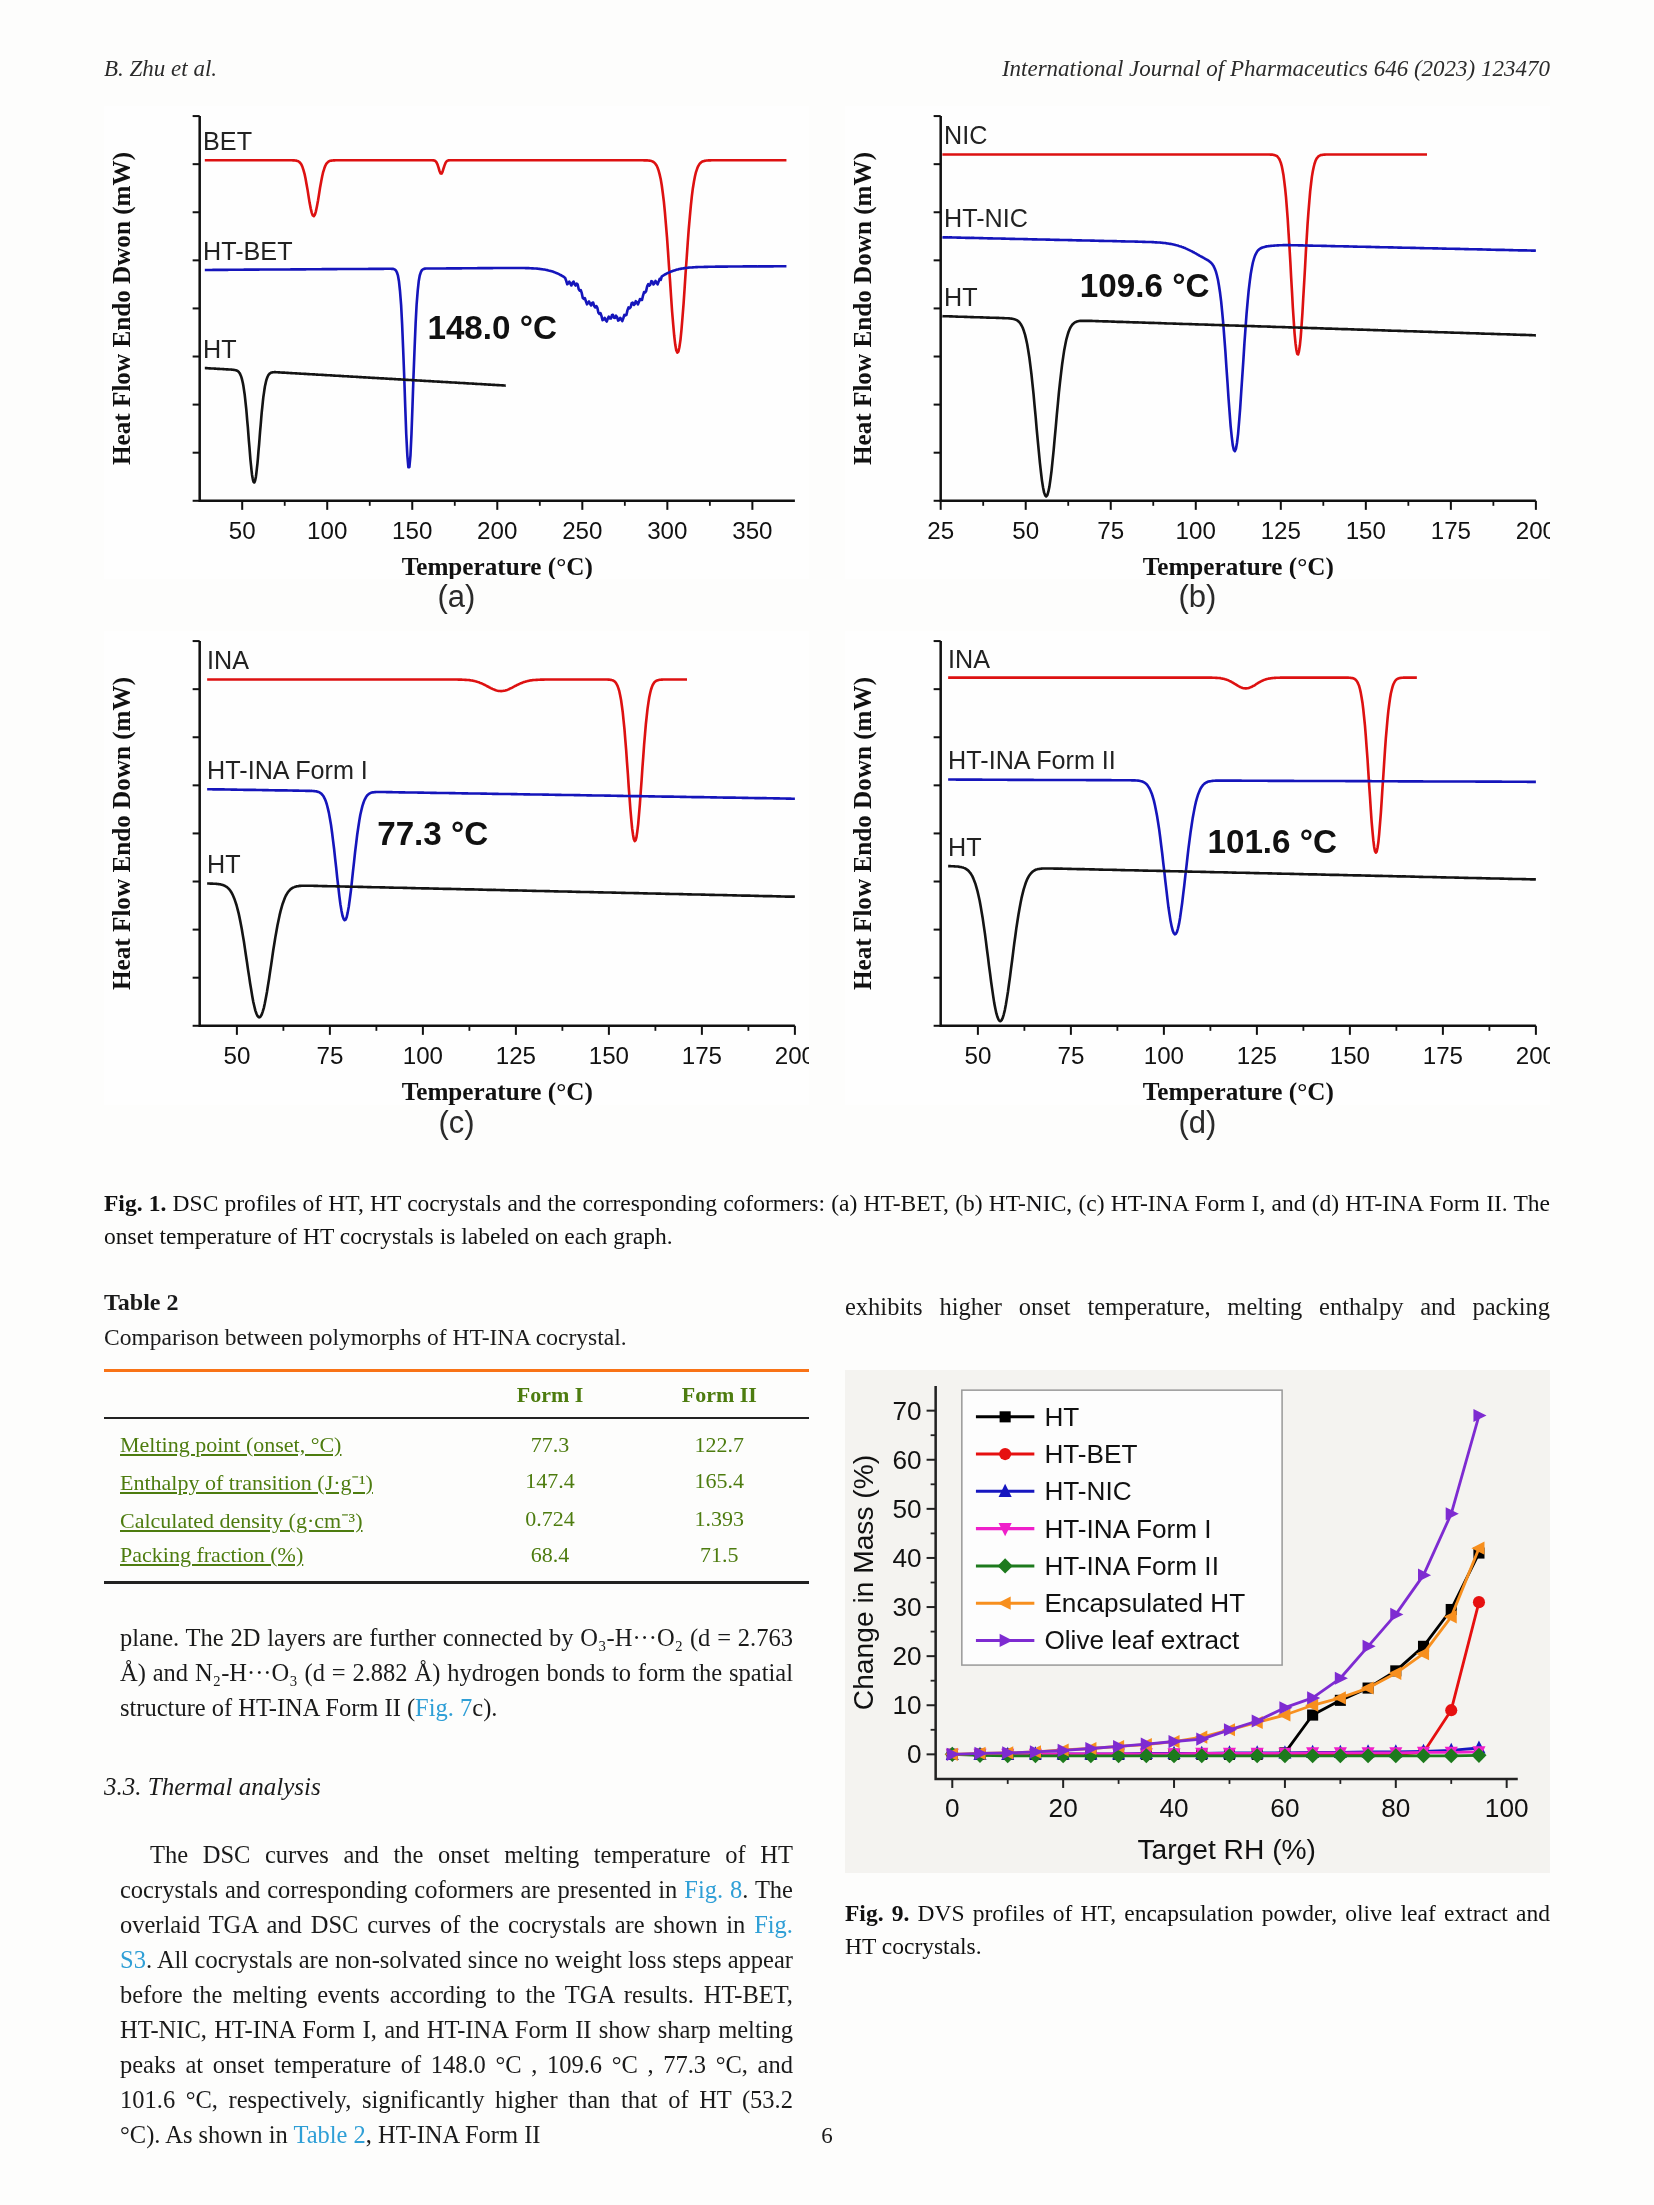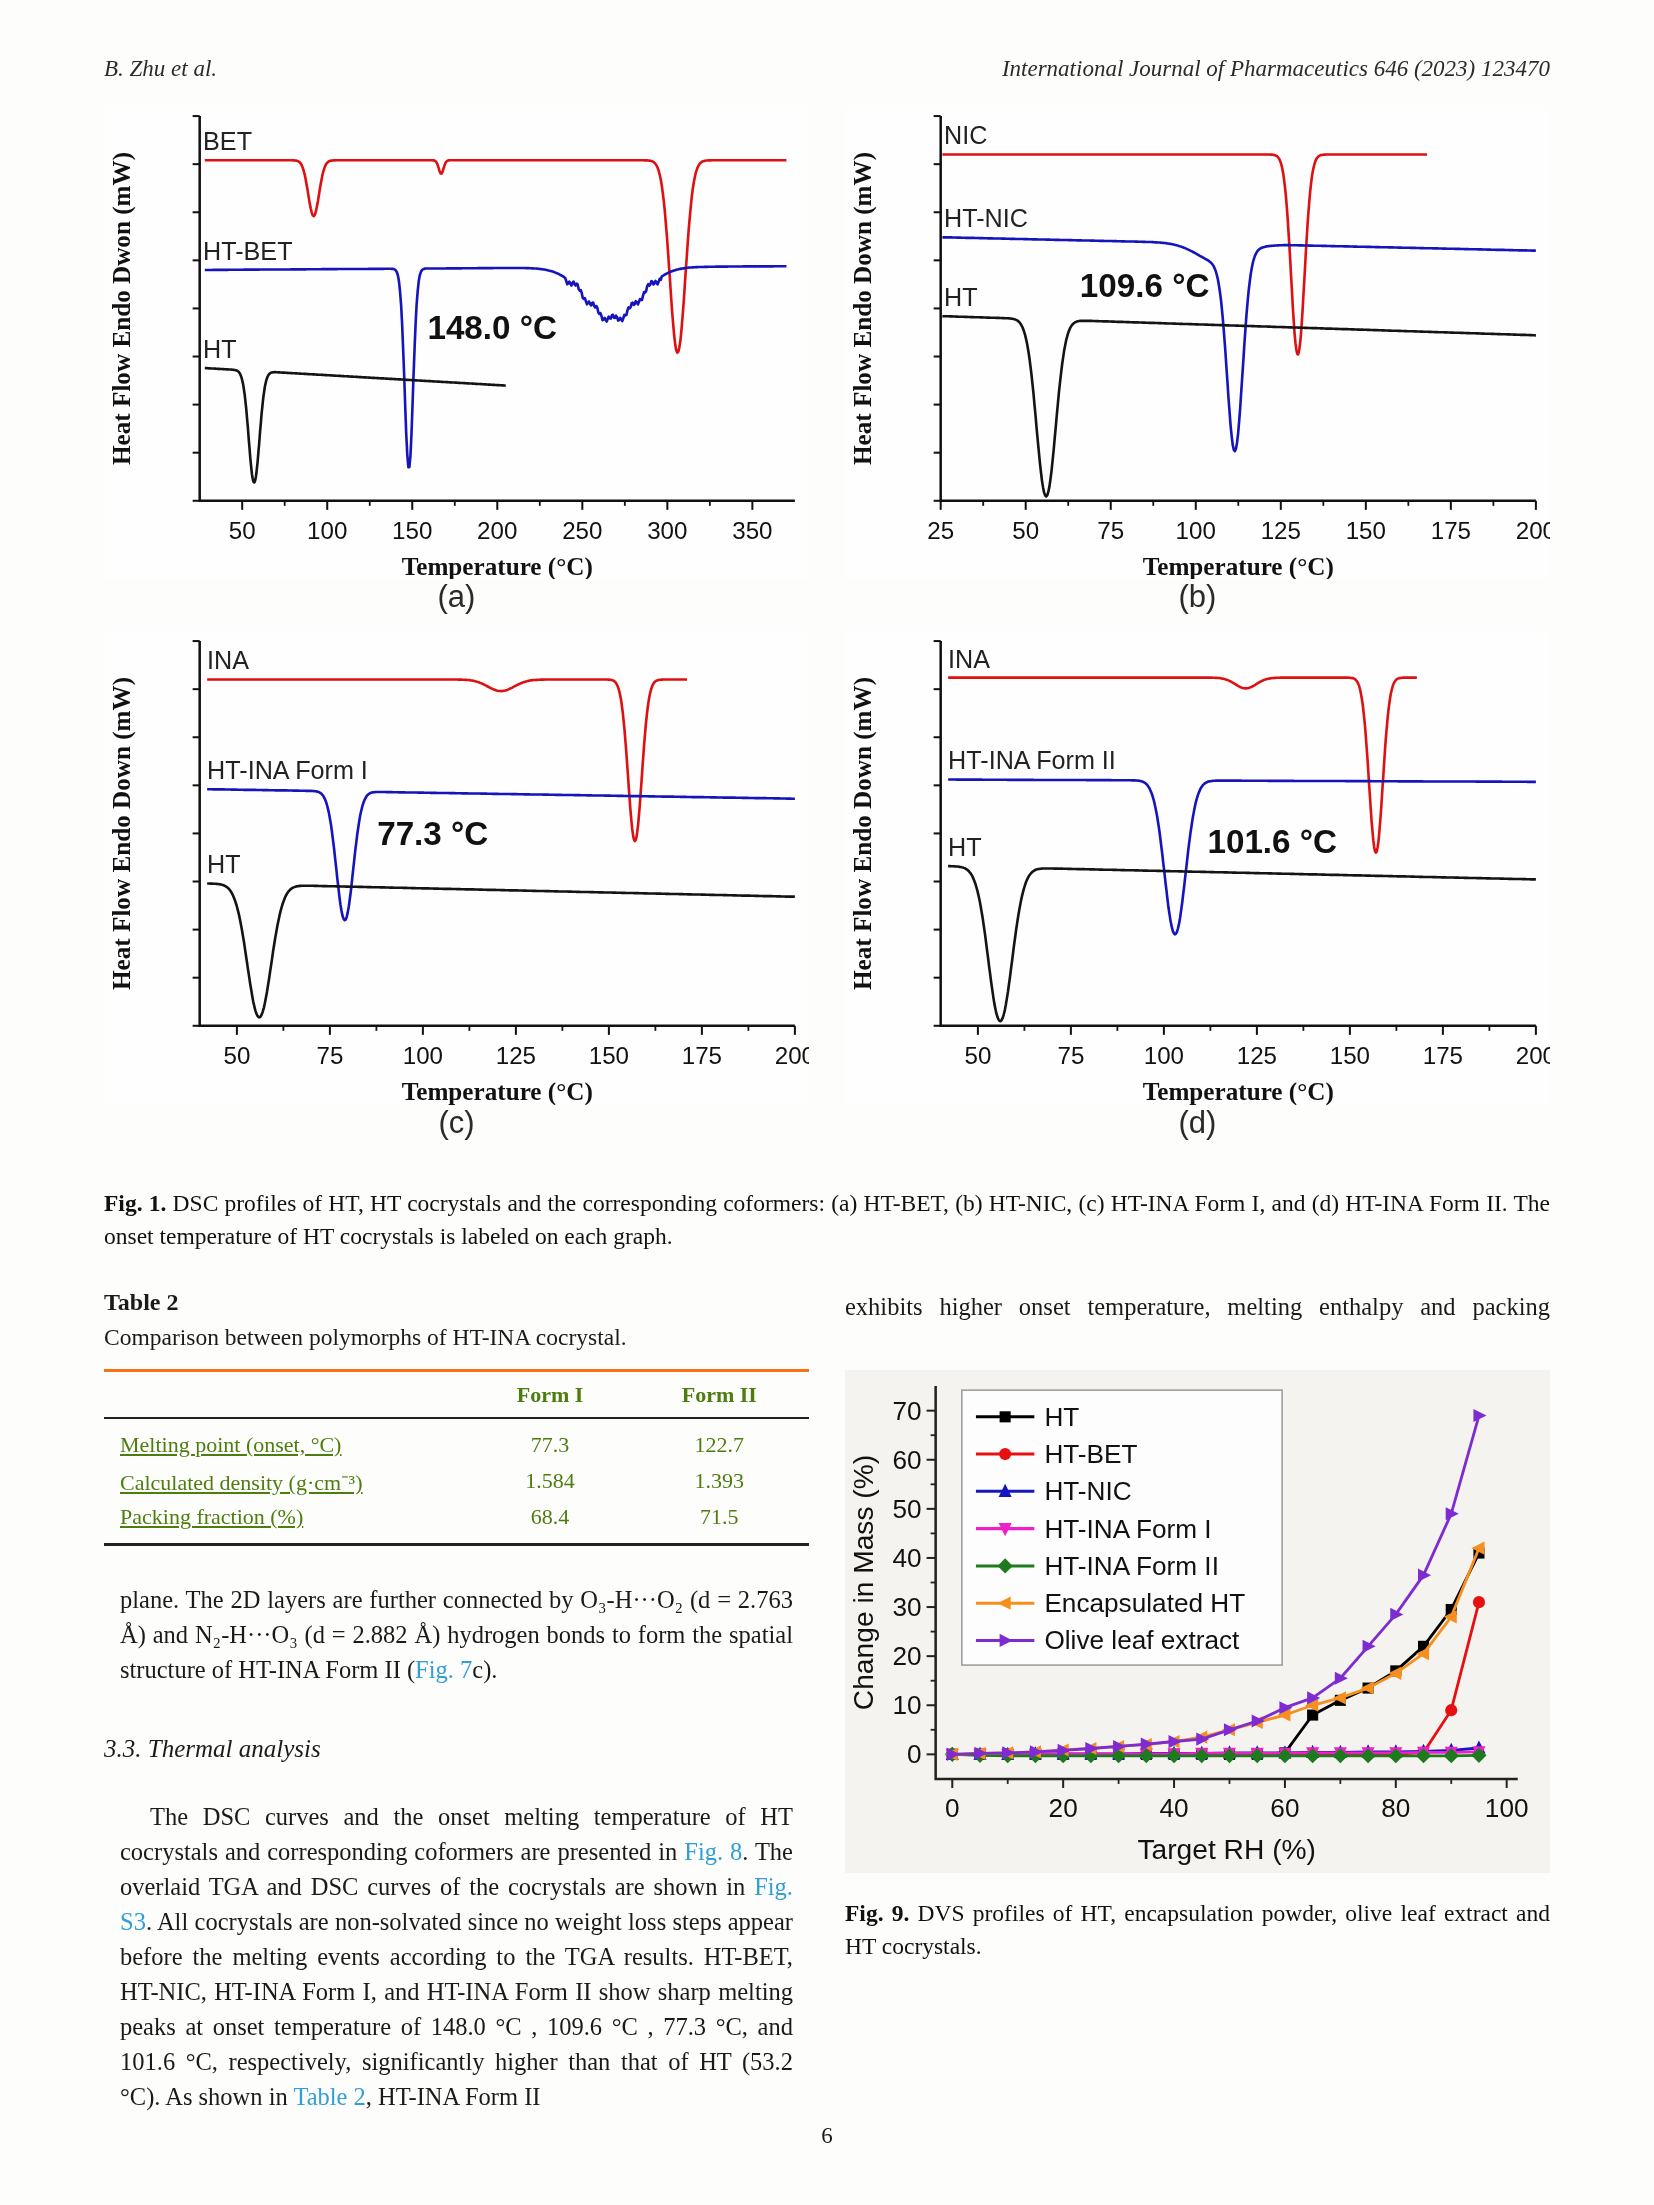--- a/index.html
+++ b/index.html
@@ -243,22 +243,27 @@
             <th>Form II</th>
           </tr>
         </thead>
         <tbody id="table2-body">
             <tr>
               <td>Melting point (onset, °C)</td>
               <td>77.3</td>
               <td>122.7</td>
             </tr>
             <tr>
+              <td>Enthalpy of transition (J·g⁻¹)</td>
+              <td>147.4</td>
+              <td>165.4</td>
+            </tr>
+            <tr>
               <td>Calculated density (g·cm⁻³)</td>
-              <td>1.584</td>
+              <td>0.724</td>
               <td>1.393</td>
             </tr>
             <tr>
               <td>Packing fraction (%)</td>
               <td>68.4</td>
               <td>71.5</td>
             </tr>
           </tbody>
       </table>
       <p class="body-par"><span>plane. The 2D layers are further connected by O₃-H···O₂ (d = 2.763 Å) and N₂-H···O₃ (d = 2.882 Å) hydrogen bonds to form the spatial structure of HT-INA Form II (</span><span class="link">Fig. 7</span><span>c).</span></p>

